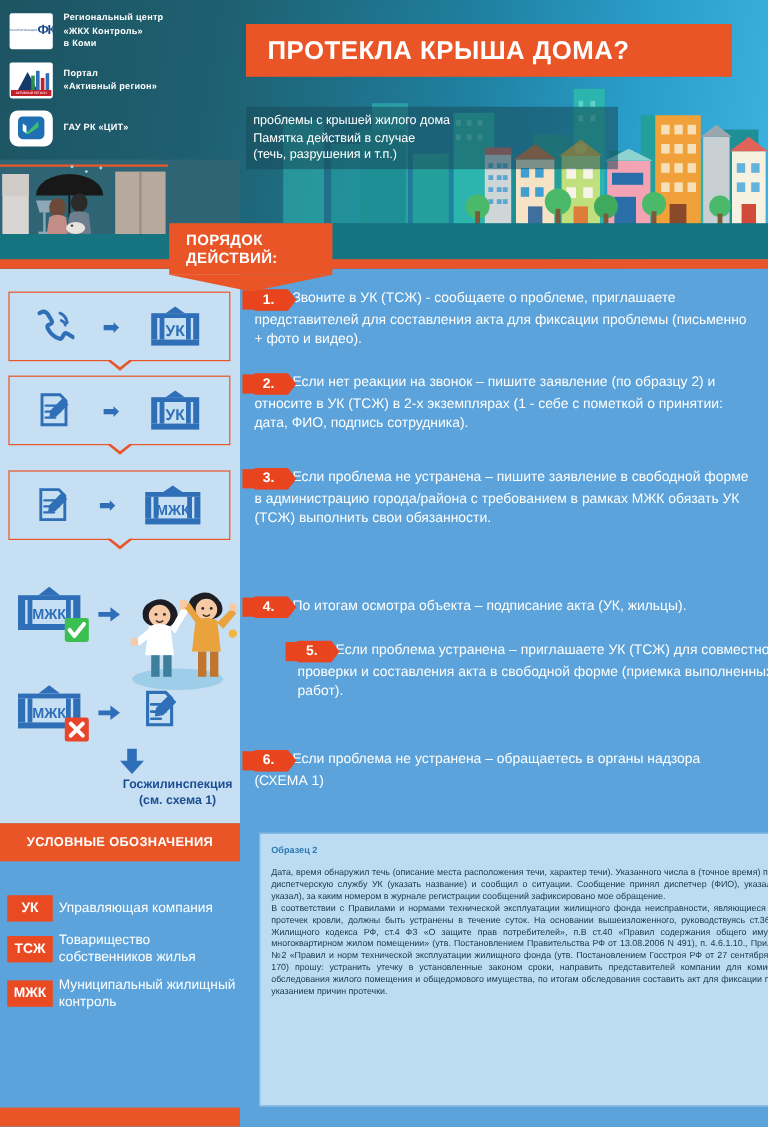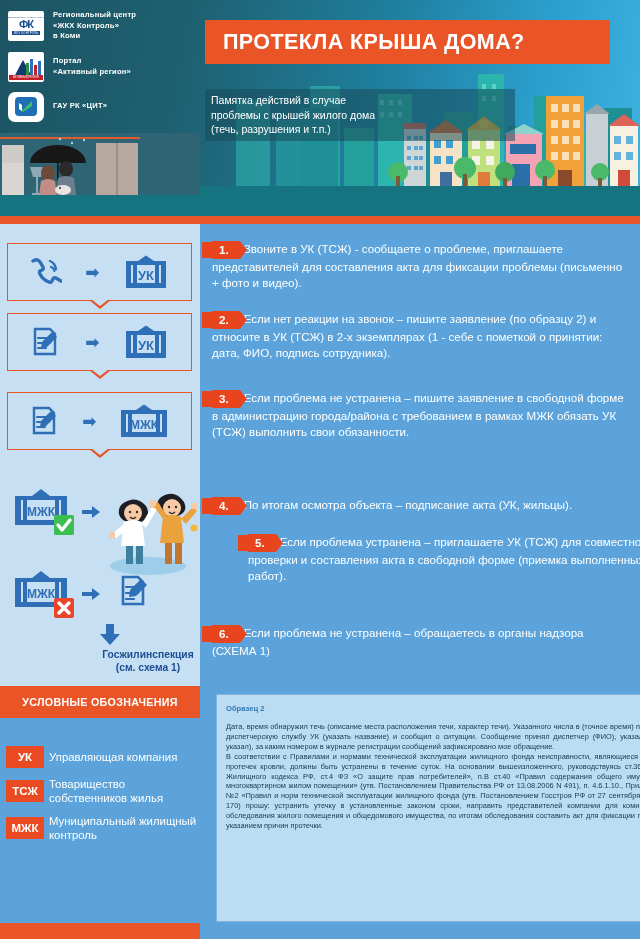--- a/index.html
+++ b/index.html
@@ -19,21 +19,21 @@
   
   .logos{position:absolute;left:8px;top:10px;width:195px;z-index:8;}
   .logo-row{display:flex;align-items:center;margin-bottom:10px;}
   .logo-badge{width:36px;height:30px;flex:0 0 36px;border-radius:2px;
               background:#fff;display:flex;align-items:center;justify-content:center;
               overflow:hidden;position:relative;}
   .logo-badge.round{border-radius:7px;}
   .logo-txt{margin-left:9px;color:#ffffff;font-size:7.6px;line-height:10.5px;font-weight:bold;letter-spacing:.2px;}
 
   
-  .fk-wrap{width:34px;height:26px;background:#fff;display:flex;flex-direction:column;
+  .fk-wrap{width:34px;height:26px;background:#fff;display:flex;flex-direction:row;
            align-items:center;justify-content:center;}
   .fk-top{font-size:2.4px;color:#1c4f86;letter-spacing:.1px;white-space:nowrap;}
   .fk-mid{font-size:11px;font-weight:bold;color:#1a4e8f;line-height:11px;letter-spacing:-1px;}
   .fk-bot{background:#1a4e8f;color:#fff;font-size:2.8px;padding:0 2px;letter-spacing:.2px;margin-top:1px;}
 
   
   .ar-wrap{width:34px;height:26px;background:#fff;position:relative;overflow:hidden;}
   .ar-bar{position:absolute;bottom:5px;width:3px;}
   .ar-tri{position:absolute;bottom:5px;left:6px;width:0;height:0;
           border-left:8px solid transparent;border-right:8px solid transparent;border-bottom:15px solid #123a6b;}
@@ -287,22 +287,22 @@
         <div class="logo-txt">
           <div>ГАУ РК «ЦИТ»</div>
         </div>
       </div>
     </div>
 
     <div class="headline">
       <span>ПРОТЕКЛА КРЫША ДОМА?</span>
     </div>
     <div class="subtitle">
+      <span>проблемы с крышей жилого дома</span>
       <span>Памятка действий в случае</span>
-      <span>проблемы с крышей жилого дома</span>
       <span>(течь, разрушения и т.п.)</span>
     </div>
 
     <svg class="room" viewBox="0 0 200 62">
       <rect x="0" y="0" width="200" height="62" fill="#2f6474"></rect>
       <rect x="0" y="4" width="140" height="2" fill="#e35a2b"></rect>
       <rect x="2" y="12" width="22" height="50" fill="#d8d5d2"></rect>
       <rect x="2" y="12" width="22" height="18" fill="#cfcbc7"></rect>
       <rect x="96" y="10" width="42" height="52" fill="#b8a99e"></rect>
       <rect x="116" y="10" width="2" height="52" fill="#9c8f84"></rect>
@@ -328,20 +328,27 @@
         <ellipse cx="63" cy="57" rx="8" ry="5" fill="#e8e4df"></ellipse>
         <circle cx="60" cy="55" r="1" fill="#333"></circle>
       </g>
     </svg>
 
     <div class="ground-teal"></div>
   </div>
 
   <div class="ground-orange"></div>
 
+  <div class="order-banner">
+    <div class="order-box">
+      <span>ПОРЯДОК</span>
+      <span>ДЕЙСТВИЙ:</span>
+    </div>
+    <div class="order-point"></div>
+  </div>
 
   <div class="left-col"></div>
   <div class="right-col"></div>
 
   <div class="step-card" style="top:243px;height:58px;">
     <div class="inner">
       <svg width="32" height="30" viewBox="0 0 32 30">
         <path d="M5 4 q4 -3 7 1 l3 5 q1 2 -1 3 l-2 1 q-1 1 0 3 q3 6 9 8 q2 1 3 -1 l1 -2 q1 -2 3 -1 l5 3" fill="none" stroke="#2e6fb7" stroke-width="3.4" stroke-linecap="round" transform="translate(-2,0)"></path>
         <path d="M20 4 q5 2 6 8" fill="none" stroke="#2e6fb7" stroke-width="2.4" stroke-linecap="round"></path>
         <path d="M21 10 q3 1 3.5 4" fill="none" stroke="#2e6fb7" stroke-width="2.2" stroke-linecap="round"></path>

